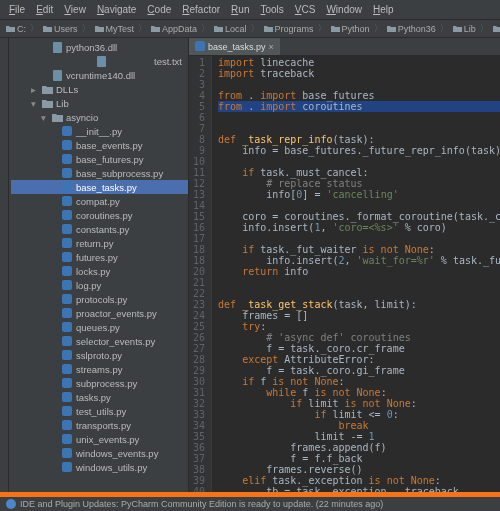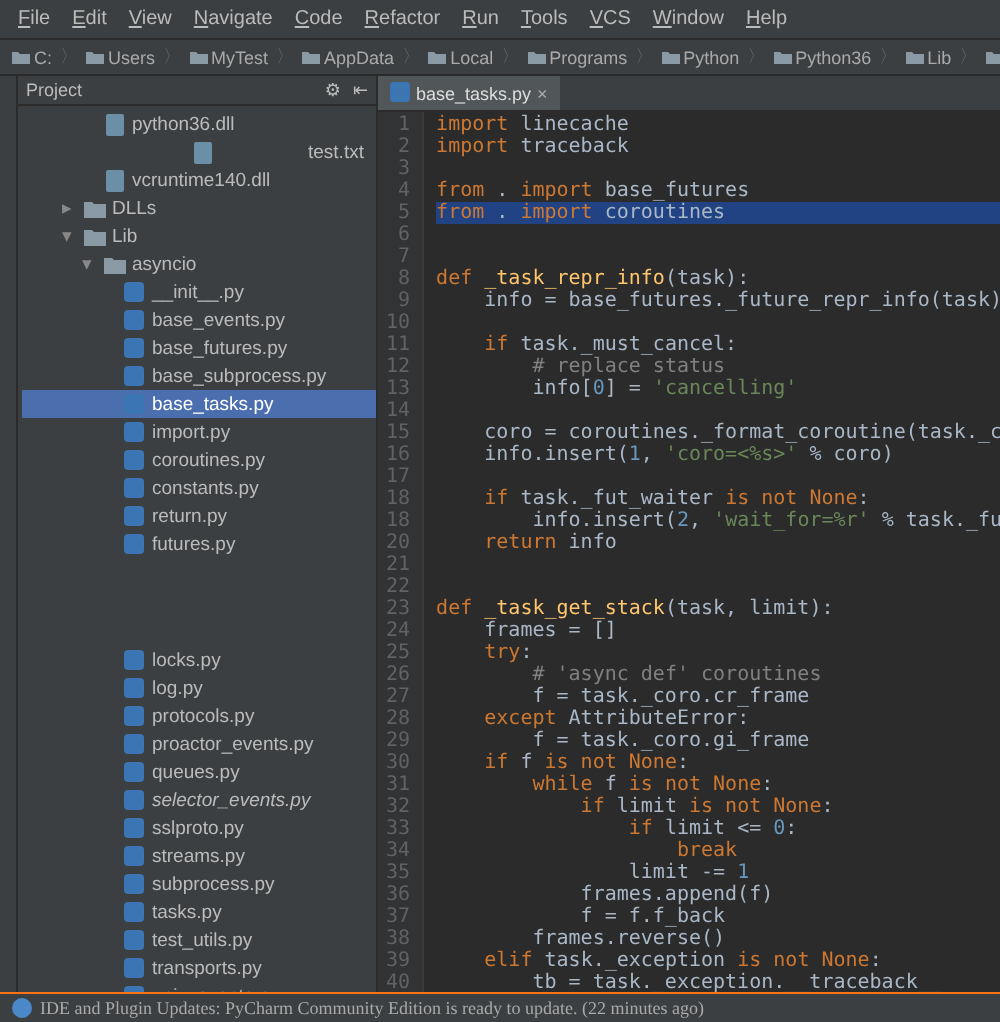--- a/index.html
+++ b/index.html
@@ -65,23 +65,22 @@
   .code div { height:11px; }
   .hl-line { background:#214283; }
   .kw { color:#cc7832; }
   .fn { color:#ffc66d; }
   .str { color:#6a8759; }
   .cm { color:#808080; }
   .num { color:#6897bb; }
   .statusbar {
     display:flex; align-items:center; gap:4px;
     padding:2px 6px; font-size:9px;
-    background:#3c3f41; border-top:1px solid #f97316;
+    background:#3c3f41; border-top:5px solid #f97316;
     color:#aaa;
-    font-family:Liberation Serif, serif;
   }
   .statusbar .inf { width:10px; height:10px; border-radius:50%; background:#4a88c7; display:inline-block; }
 </style>
 </head>
 <body>
 
 <div class="menubar">
     <span><u>F</u>ile</span>
     <span><u>E</u>dit</span>
     <span><u>V</u>iew</span>
@@ -164,27 +163,20 @@
         <path d="M0 2h3l1 1h5v5H0z" fill="#8a9aa5"></path>
       </svg>
     </span>
   </div>
 
 <div class="main">
 
   <div class="gutter"></div>
 
   <div class="sidebar">
-    <div class="side-head">
-      <span>Project</span>
-      <span class="right">
-        <span>⚙</span>
-        <span>⇤</span>
-      </span>
-    </div>
     <div class="tree">
         <div class="node" style="padding-left: 30px;">
           <span style="width:10px;color:#888"></span>
           <span class="icon">
             <svg width="9" height="11">
               <rect width="9" height="11" rx="1" fill="#6a8fa6"></rect>
             </svg>
           </span>
           <span>python36.dll</span>
         </div>
@@ -278,21 +270,21 @@
           </span>
           <span>base_tasks.py</span>
         </div>
         <div class="node" style="padding-left: 40px;">
           <span style="width:10px;color:#888"></span>
           <span class="icon">
             <svg width="10" height="10">
               <rect width="10" height="10" rx="2" fill="#3b75b3"></rect>
             </svg>
           </span>
-          <span>import.py</span>
+          <span>compat.py</span>
         </div>
         <div class="node" style="padding-left: 40px;">
           <span style="width:10px;color:#888"></span>
           <span class="icon">
             <svg width="10" height="10">
               <rect width="10" height="10" rx="2" fill="#3b75b3"></rect>
             </svg>
           </span>
           <span>coroutines.py</span>
         </div>
@@ -316,21 +308,21 @@
         </div>
         <div class="node" style="padding-left: 40px;">
           <span style="width:10px;color:#888"></span>
           <span class="icon">
             <svg width="10" height="10">
               <rect width="10" height="10" rx="2" fill="#3b75b3"></rect>
             </svg>
           </span>
           <span>futures.py</span>
         </div>
-        <div class="node" style="padding-left: 40px; margin-top: 44px;">
+        <div class="node" style="padding-left: 40px;">
           <span style="width:10px;color:#888"></span>
           <span class="icon">
             <svg width="10" height="10">
               <rect width="10" height="10" rx="2" fill="#3b75b3"></rect>
             </svg>
           </span>
           <span>locks.py</span>
         </div>
         <div class="node" style="padding-left: 40px;">
           <span style="width:10px;color:#888"></span>
@@ -361,21 +353,21 @@
         </div>
         <div class="node" style="padding-left: 40px;">
           <span style="width:10px;color:#888"></span>
           <span class="icon">
             <svg width="10" height="10">
               <rect width="10" height="10" rx="2" fill="#3b75b3"></rect>
             </svg>
           </span>
           <span>queues.py</span>
         </div>
-        <div class="node" style="padding-left: 40px; font-style: italic;">
+        <div class="node" style="padding-left: 40px;">
           <span style="width:10px;color:#888"></span>
           <span class="icon">
             <svg width="10" height="10">
               <rect width="10" height="10" rx="2" fill="#3b75b3"></rect>
             </svg>
           </span>
           <span>selector_events.py</span>
         </div>
         <div class="node" style="padding-left: 40px;">
           <span style="width:10px;color:#888"></span>

